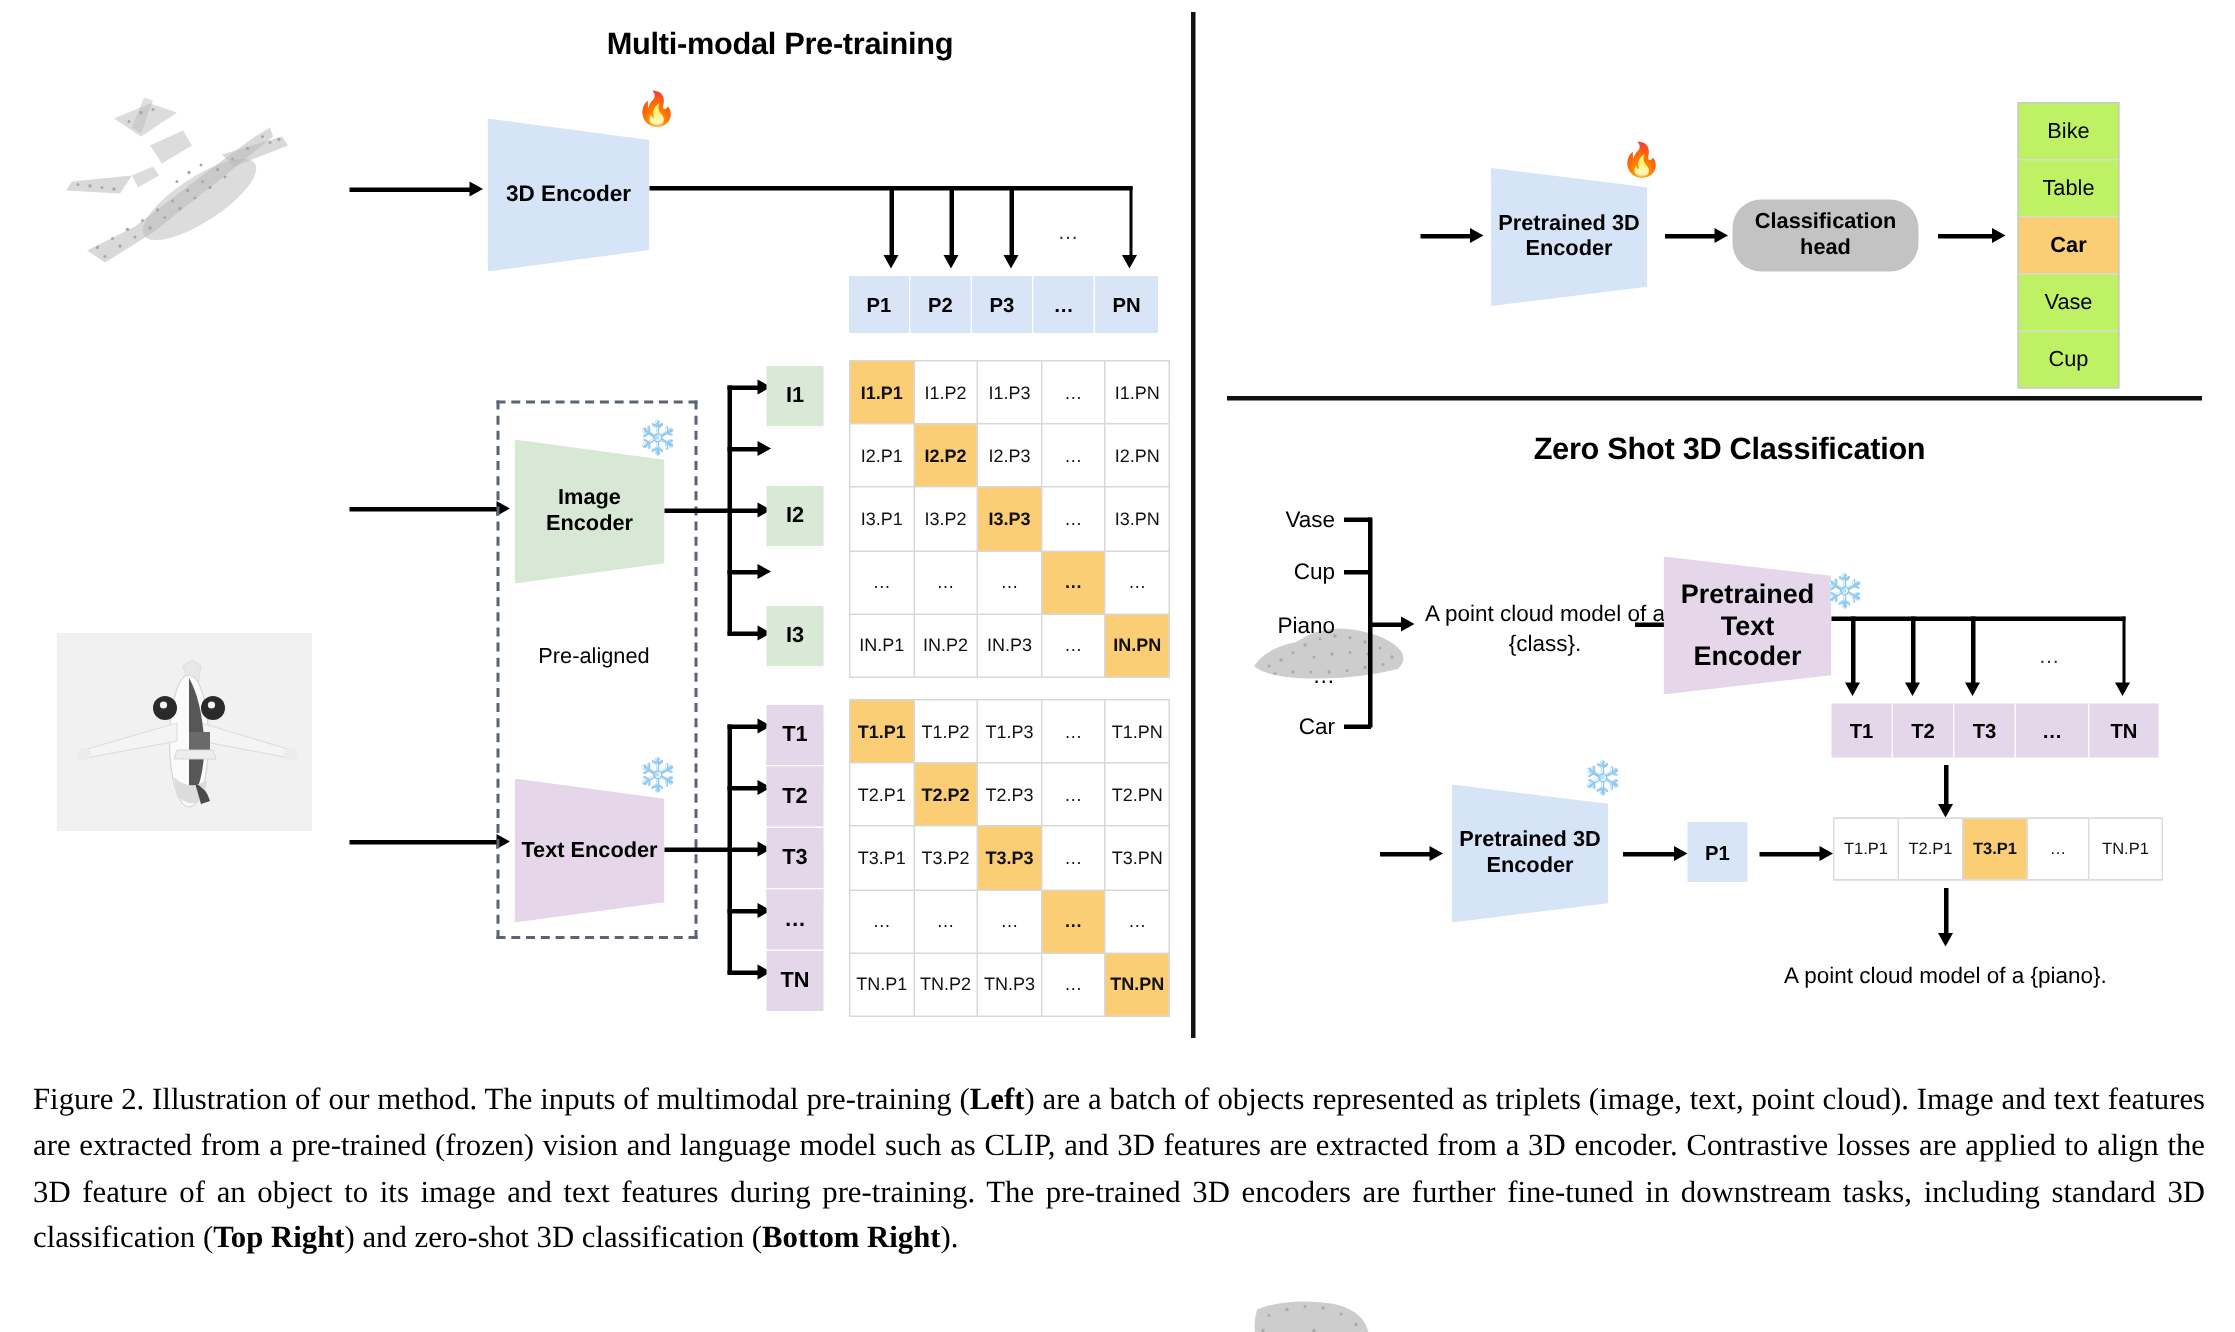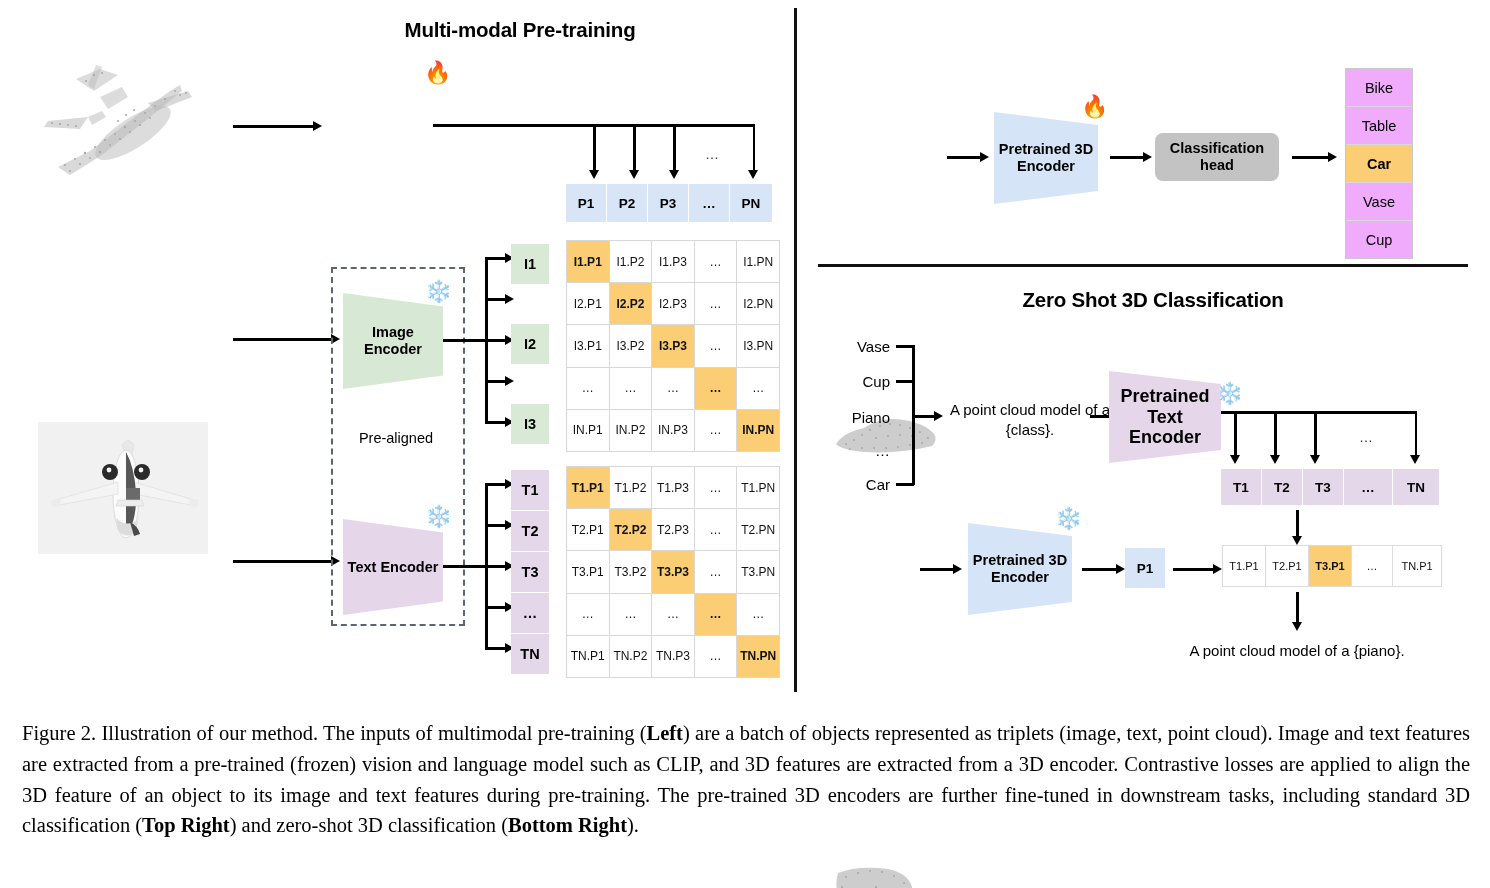--- a/index.html
+++ b/index.html
@@ -55,28 +55,28 @@
   .matrix{display:grid;border:1px solid #d8d8d8;background:#d8d8d8;gap:1px;}
   .mcell{background:#fff;display:flex;align-items:center;justify-content:center;
          font-size:12px;color:#111;}
   .mcell.hl{background:#fbcd74;font-weight:bold;}
 
   
   .dashbox{border:2.5px dashed #5a6472;}
   .prealigned{font-size:14.5px;color:#000;text-align:center;}
 
   
-  .classbox{border:1px solid #c9c9c9;background:#f0abfc;display:flex;flex-direction:column;}
+  .classbox{border:1px solid #c9c9c9;background:#bef264;display:flex;flex-direction:column;}
   .classitem{display:flex;align-items:center;justify-content:center;font-size:14.5px;
              color:#000;border-bottom:1px solid #d9d9d9;}
   .classitem:last-child{border-bottom:none;}
   .classitem.sel{background:#fbcd74;font-weight:bold;}
 
   
-  .greybox{background:#c3c3c3;border-radius:8px;display:flex;align-items:center;
+  .greybox{background:#c3c3c3;border-radius:19px;display:flex;align-items:center;
            justify-content:center;text-align:center;font-weight:bold;font-size:14.5px;
            color:#000;line-height:1.2;}
 
   
   .simrow{display:grid;border:1px solid #dcdcdc;background:#dcdcdc;gap:1px;}
   .simcell{background:#fff;display:flex;align-items:center;justify-content:center;font-size:11px;color:#111;}
   .simcell.hl{background:#fbcd74;font-weight:bold;}
 
   
   .ptext{font-size:15px;color:#000;text-align:center;line-height:1.35;}
@@ -158,20 +158,23 @@
           <circle cx="104" cy="55" r="1"></circle>
       </g>
     </svg>
   </div>
 
   <div class="abs" style="left:233px;top:125px;">
     <div class="abs hline" style="left:0;top:0;width:82px;"></div>
     <div class="abs ahead-r" style="left:80px;top:-4.5px;"></div>
   </div>
 
+  <div class="trap blue" style="left:325px;top:79px;width:108px;height:102px;font-size:15px;">
+    <span class="tlabel">3D Encoder</span>
+  </div>
   <div class="abs emoji fire" style="left:424px;top:62px;">🔥</div>
 
   <div class="abs" style="left:433px;top:124px;">
     <div class="abs hline" style="left:0;top:0;width:322px;"></div>
     <div class="abs vline" style="left:160px;top:0;height:48px;"></div>
     <div class="abs ahead-d" style="left:155.5px;top:46px;"></div>
     <div class="abs vline" style="left:200px;top:0;height:48px;"></div>
     <div class="abs ahead-d" style="left:195.5px;top:46px;"></div>
     <div class="abs vline" style="left:240px;top:0;height:48px;"></div>
     <div class="abs ahead-d" style="left:235.5px;top:46px;"></div>

